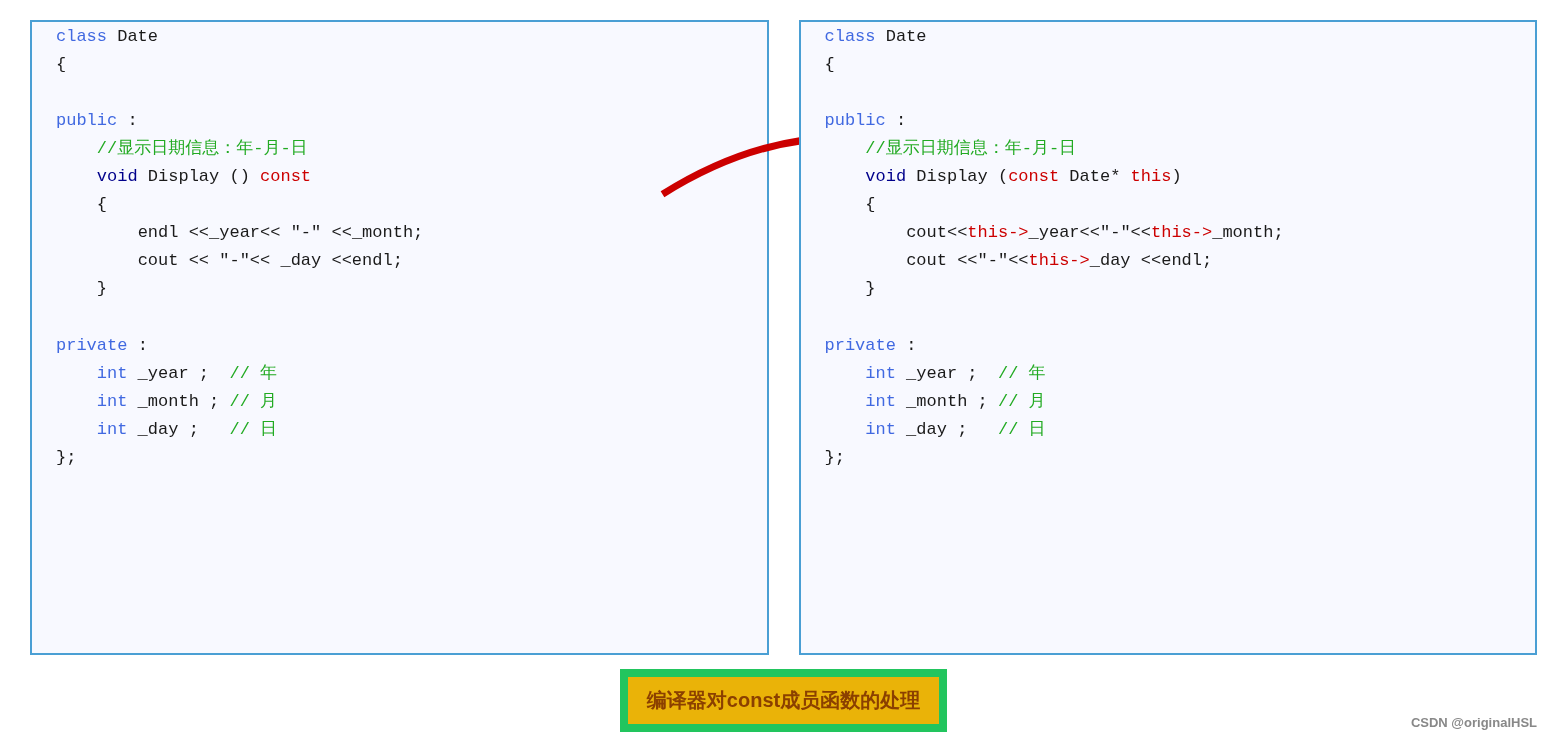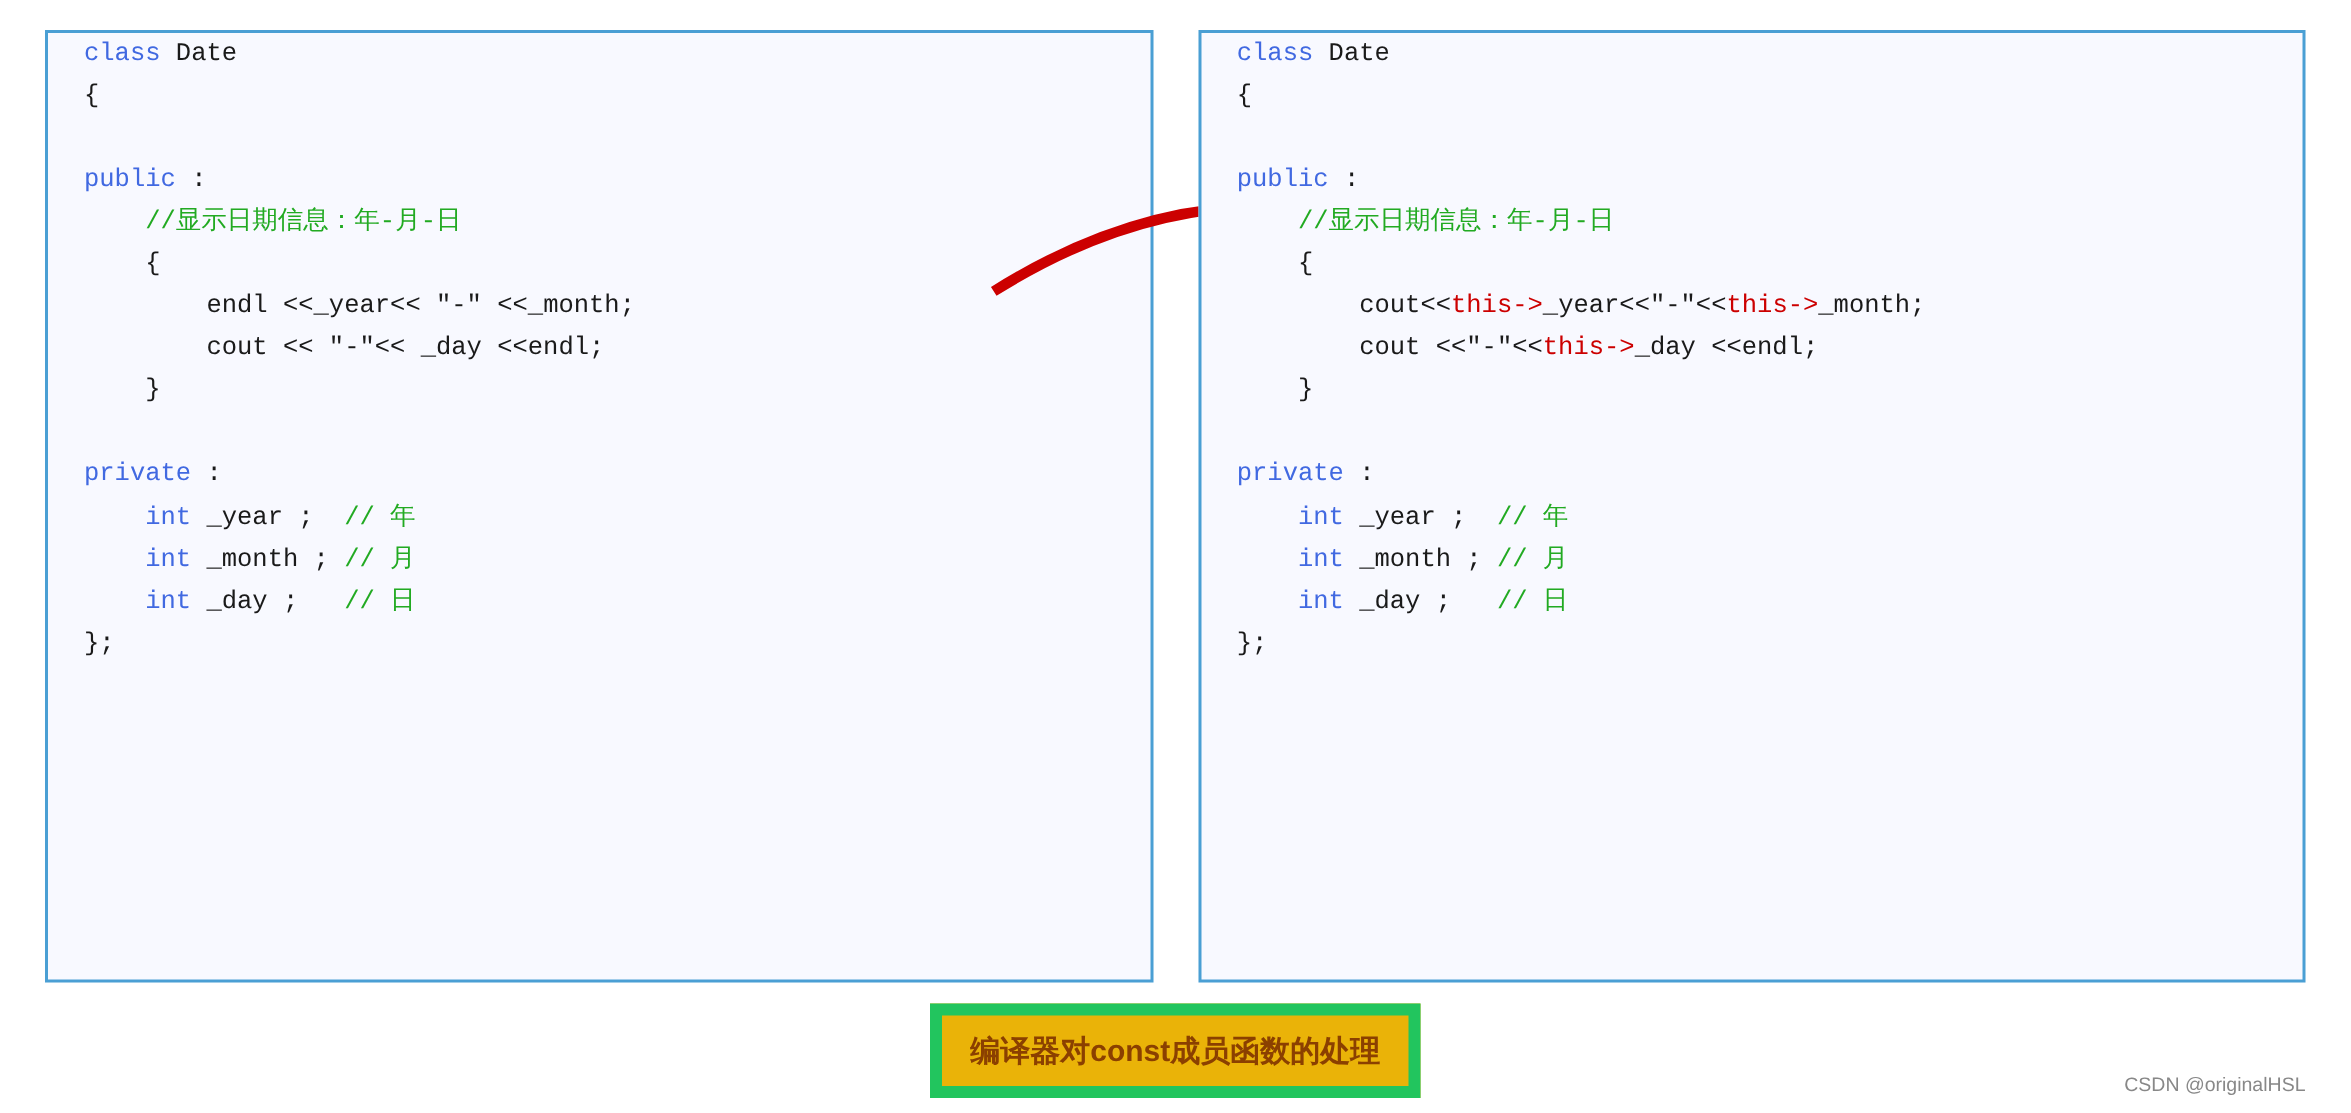--- a/index.html
+++ b/index.html
@@ -77,35 +77,37 @@
       font-family: 'Microsoft YaHei', 'SimHei', sans-serif;
     }
 
     .watermark {
       position: absolute;
       bottom: 12px;
       right: 30px;
       color: #888;
       font-size: 13px;
       font-family: Arial, sans-serif;
+      font-weight: bold;
     }
   </style>
 </head>
 <body>
 
 <div class="main-container">
   <div class="code-panels">
 
     <div class="code-box" id="left-panel">
 
     <div class="code-line"><span class="kw-blue">class </span><span class="text-default">Date</span></div>
         <div class="code-line"><span class="text-default">{</span></div>
         <div class="code-line">&nbsp;</div>
         <div class="code-line"><span class="kw-blue">public </span><span class="text-default">:</span></div>
         <div class="code-line"><span>    </span><span class="comment">//显示日期信息：年-月-日</span></div>
+        <div class="code-line"><span>    </span><span class="kw-darkblue">void</span><span class="text-default"> Display () </span><span class="kw-red">const</span></div>
         <div class="code-line"><span>    </span><span class="text-default">{</span></div>
         <div class="code-line"><span>        </span><span class="text-default">endl </span><span class="text-default">&lt;&lt;_year&lt;&lt; </span><span class="text-default">"-"</span><span class="text-default"> &lt;&lt;_month;</span></div>
         <div class="code-line"><span>        </span><span class="text-default">cout &lt;&lt; "-"&lt;&lt; _day &lt;&lt;endl;</span></div>
         <div class="code-line"><span>    </span><span class="text-default">}</span></div>
         <div class="code-line">&nbsp;</div>
         <div class="code-line"><span class="kw-blue">private </span><span class="text-default">:</span></div>
         <div class="code-line"><span>    </span><span class="kw-blue">int</span><span class="text-default"> _year ;  </span><span class="comment">// 年</span></div>
         <div class="code-line"><span>    </span><span class="kw-blue">int</span><span class="text-default"> _month ; </span><span class="comment">// 月</span></div>
         <div class="code-line"><span>    </span><span class="kw-blue">int</span><span class="text-default"> _day ;   </span><span class="comment">// 日</span></div>
         <div class="code-line"><span class="text-default">};</span></div>
@@ -122,20 +124,21 @@
       <path d="M 632.5 174.2578125 Q 823.5 54.2578125 1014.5 188.28125" stroke="#cc0000" stroke-width="7" fill="none" marker-end="url(#arrowhead)"></path>
     </svg>
 
     <div class="code-box" id="right-panel">
 
     <div class="code-line"><span class="kw-blue">class </span><span class="text-default">Date</span></div>
         <div class="code-line"><span class="text-default">{</span></div>
         <div class="code-line">&nbsp;</div>
         <div class="code-line"><span class="kw-blue">public </span><span class="text-default">:</span></div>
         <div class="code-line"><span>    </span><span class="comment">//显示日期信息：年-月-日</span></div>
+        <div class="code-line"><span>    </span><span class="kw-darkblue">void</span><span class="text-default"> Display (</span><span class="kw-red">const</span><span class="text-default"> Date* </span><span class="kw-red">this</span><span class="text-default">)</span></div>
         <div class="code-line"><span>    </span><span class="text-default">{</span></div>
         <div class="code-line"><span>        </span><span class="text-default">cout&lt;&lt;</span><span class="kw-red">this-&gt;</span><span class="text-default">_year&lt;&lt;"-"&lt;&lt;</span><span class="kw-red">this-&gt;</span><span class="text-default">_month;</span></div>
         <div class="code-line"><span>        </span><span class="text-default">cout &lt;&lt;"-"&lt;&lt;</span><span class="kw-red">this-&gt;</span><span class="text-default">_day &lt;&lt;endl;</span></div>
         <div class="code-line"><span>    </span><span class="text-default">}</span></div>
         <div class="code-line">&nbsp;</div>
         <div class="code-line"><span class="kw-blue">private </span><span class="text-default">:</span></div>
         <div class="code-line"><span>    </span><span class="kw-blue">int</span><span class="text-default"> _year ;  </span><span class="comment">// 年</span></div>
         <div class="code-line"><span>    </span><span class="kw-blue">int</span><span class="text-default"> _month ; </span><span class="comment">// 月</span></div>
         <div class="code-line"><span>    </span><span class="kw-blue">int</span><span class="text-default"> _day ;   </span><span class="comment">// 日</span></div>
         <div class="code-line"><span class="text-default">};</span></div>

